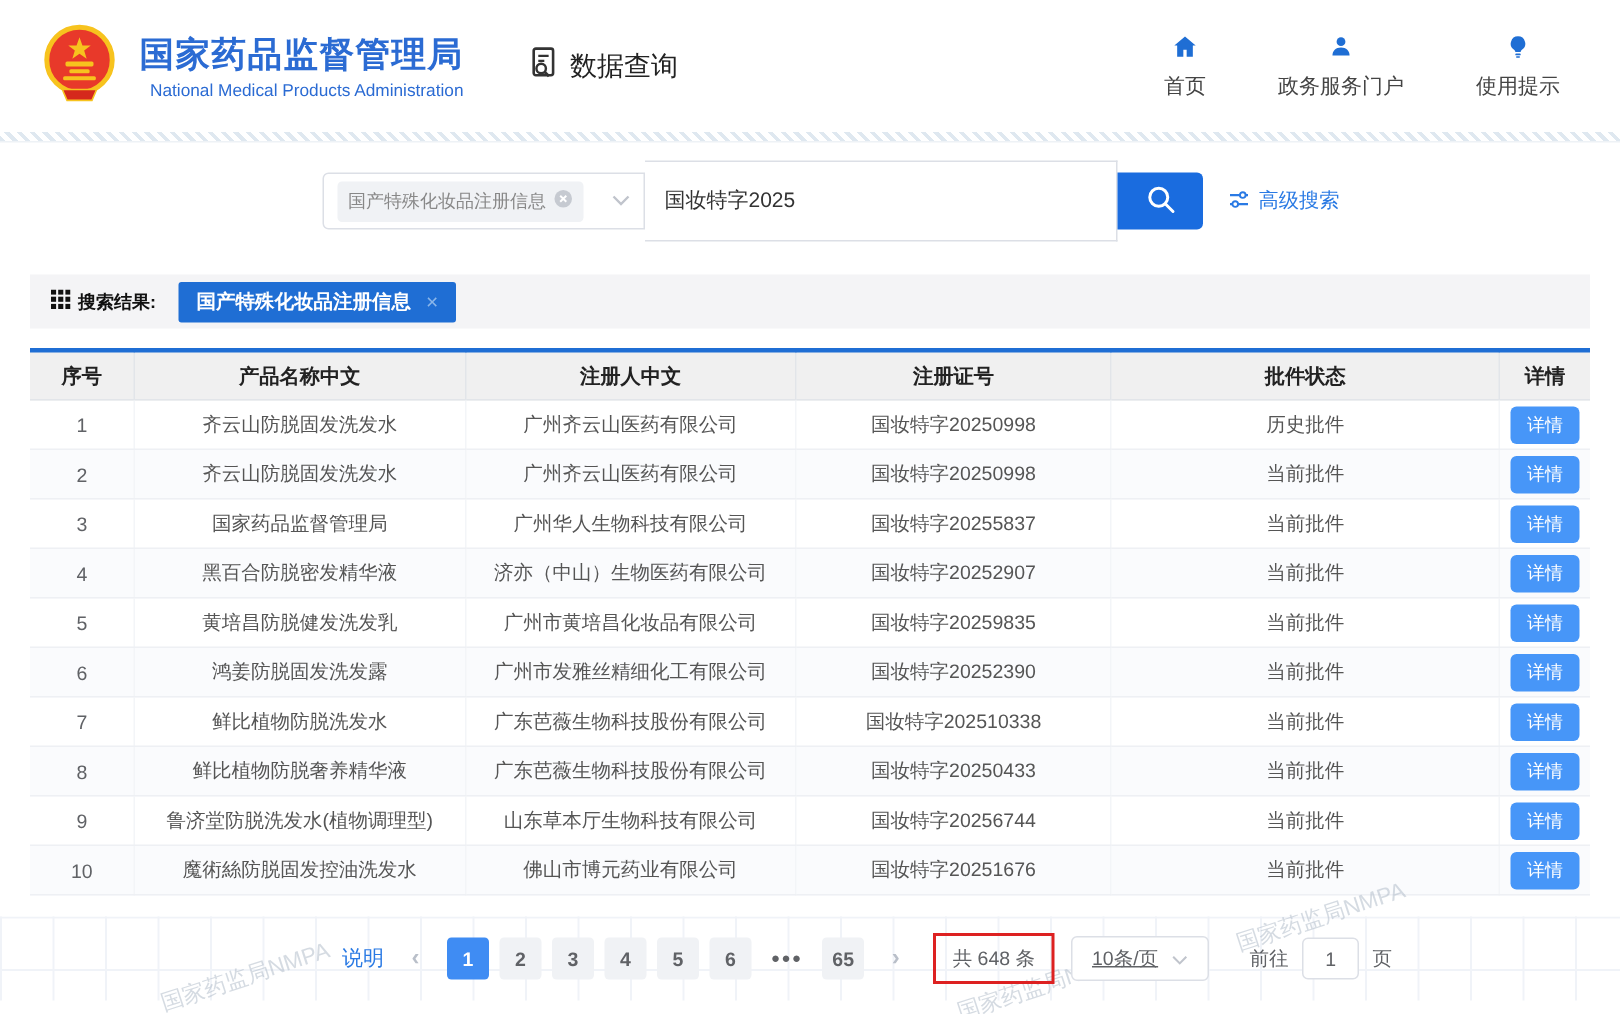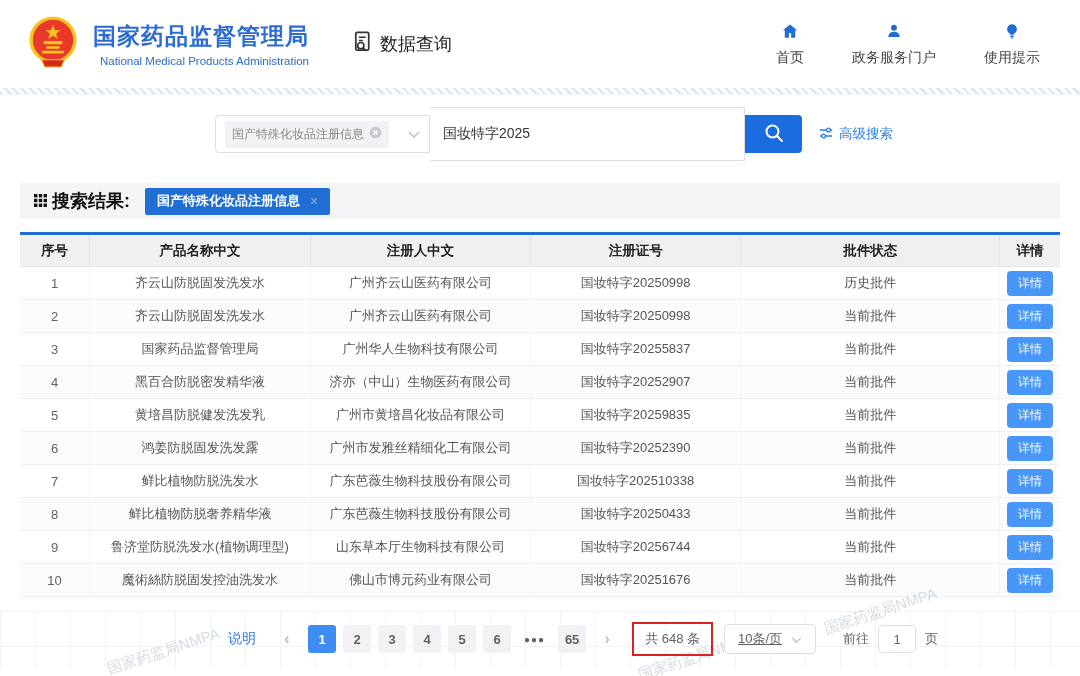--- a/index.html
+++ b/index.html
@@ -31,21 +31,21 @@
     font-size:14px; color:#333; padding:0 13px; outline:none;
     font-family:"Liberation Sans","DejaVu Sans",sans-serif; }
   .search-btn { width:57px; height:38px; background:#1a6cdf; border:none; border-radius:0 4px 4px 0;
     display:flex; align-items:center; justify-content:center; cursor:pointer; }
   .advanced { margin-left:17px; color:#2a7ae4; font-size:13.5px; display:flex; align-items:center;
     gap:6px; text-decoration:none; cursor:pointer; }
 
   
   .results-bar { width:1040px; margin:30px auto 0; height:36px; background:#f4f4f6;
     display:flex; align-items:center; padding:0 14px; }
-  .results-label { display:flex; align-items:center; gap:5px; font-size:18px; font-weight:bold; color:#111; }
+  .results-label { display:flex; align-items:center; gap:5px; font-size:12px; font-weight:bold; color:#111; }
   .filter-tag { margin-left:15px; background:#1f6ed4; color:#fff; font-size:13px; font-weight:bold;
     height:27px; padding:0 12px; display:flex; align-items:center; gap:10px; border-radius:2px; cursor:pointer; }
   .tag-close { color:#8ab6ea; font-size:14px; font-weight:normal; cursor:pointer; }
 
   
   table { width:1040px; margin:13px auto 0; border-collapse:collapse; border-top:3px solid #1f6ed4; }
   thead th { background:#f0f0f0; height:33px; font-size:13.5px; color:#222; font-weight:bold;
     border-right:1px solid #e2e5e9; border-bottom:1px solid #e2e5e9; }
   thead th:last-child { border-right:none; }
   tbody td { height:33px; font-size:13px; color:#555; text-align:center;
@@ -55,21 +55,21 @@
   td.c-idx { color:#606266; }
   .detail-btn { background:#4796f8; color:#fff; font-size:12px; padding:4px 11px; border:none;
     border-radius:4px; cursor:pointer; font-family:"Liberation Sans","DejaVu Sans",sans-serif; }
 
   
   .footer { position:relative; margin-top:14px; height:56px; display:flex; align-items:center;
     padding-left:228px; gap:7px;
     background-image:linear-gradient(#f0f3f8 1px,transparent 1px),linear-gradient(90deg,#f0f3f8 1px,transparent 1px);
     background-size:35px 35px; }
   .footer > * { position:relative; z-index:1; }
-  .note { color:#2a7ae4; font-size:14px; margin-right:10px; cursor:pointer; }
+  .note { color:#2a7ae4; font-size:14px; cursor:pointer; }
   .pg-btn { min-width:28px; height:28px; background:#f0f2f5; border:none; border-radius:3px;
     font-size:13px; color:#606266; font-weight:600; display:flex; align-items:center;
     justify-content:center; cursor:pointer; padding:0 6px;
     font-family:"Liberation Sans","DejaVu Sans",sans-serif; }
   .pg-btn.active { background:#3f8cf3; color:#fff; }
   .pg-btn.arrow { background:transparent; color:#b9bfc9; font-size:16px; }
   .pg-btn.dots { background:transparent; letter-spacing:1px; font-size:10px; }
   .pages-wrap { display:flex; gap:7px; }
   .total-box { border:2px solid #dd2121; padding:6px 11px; color:#606266; font-size:13px; margin:0 4px; white-space:nowrap;text-align:center; }
   .size-select { width:92px; height:30px; border:1px solid #dcdfe6; border-radius:4px; background:#fff;

